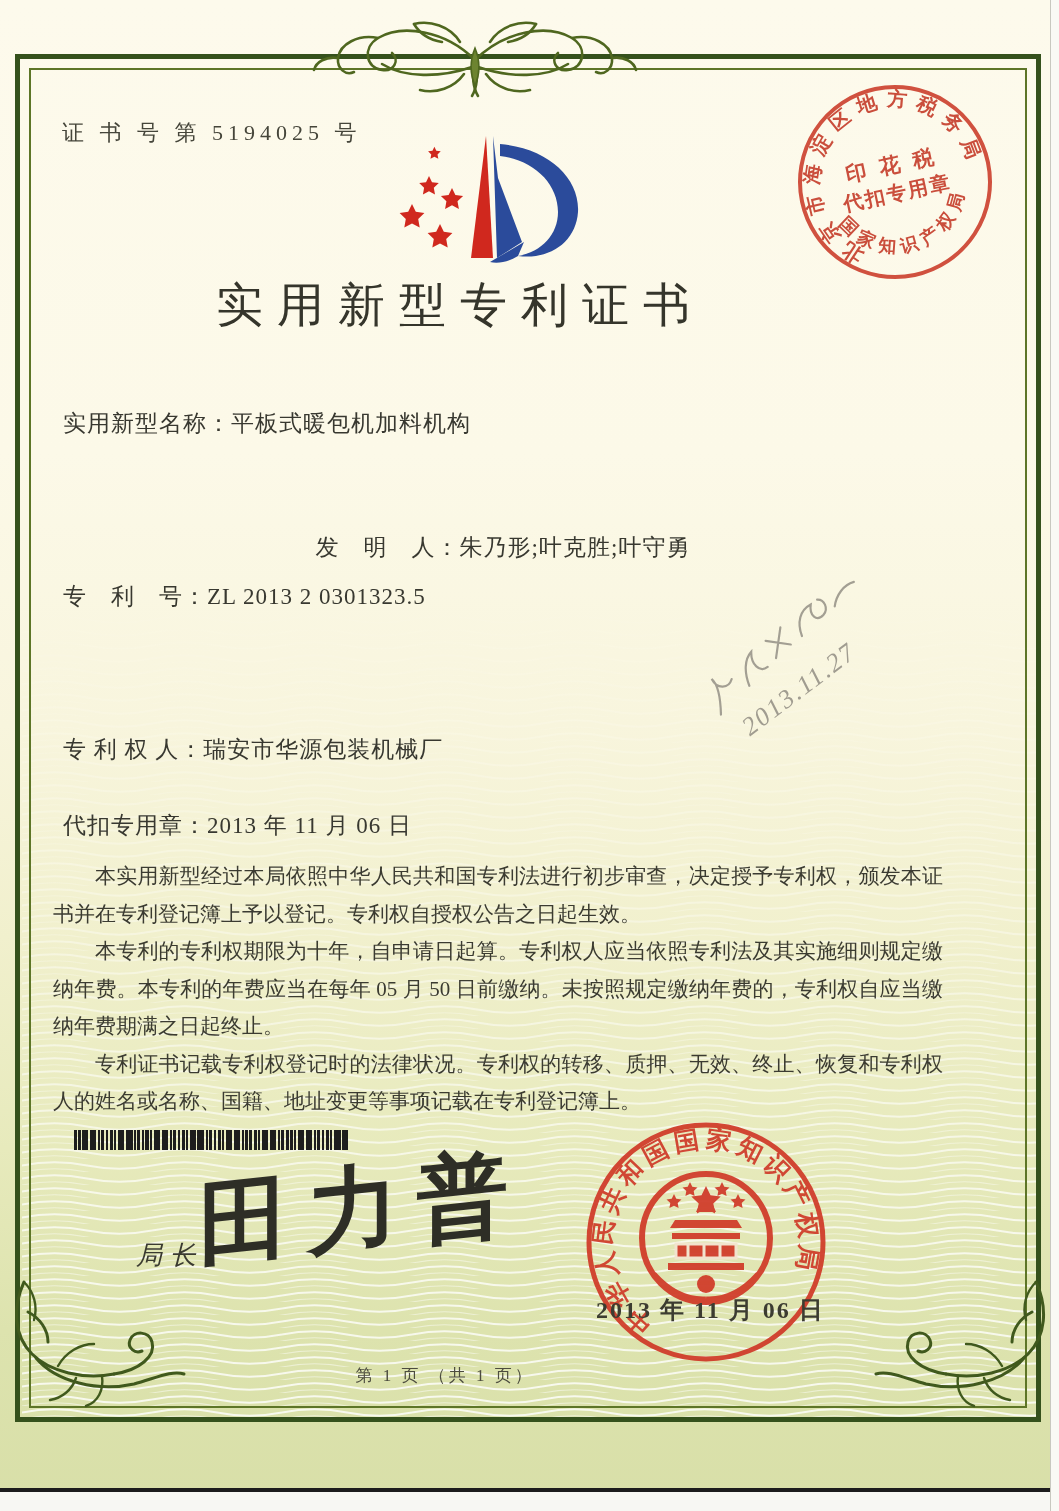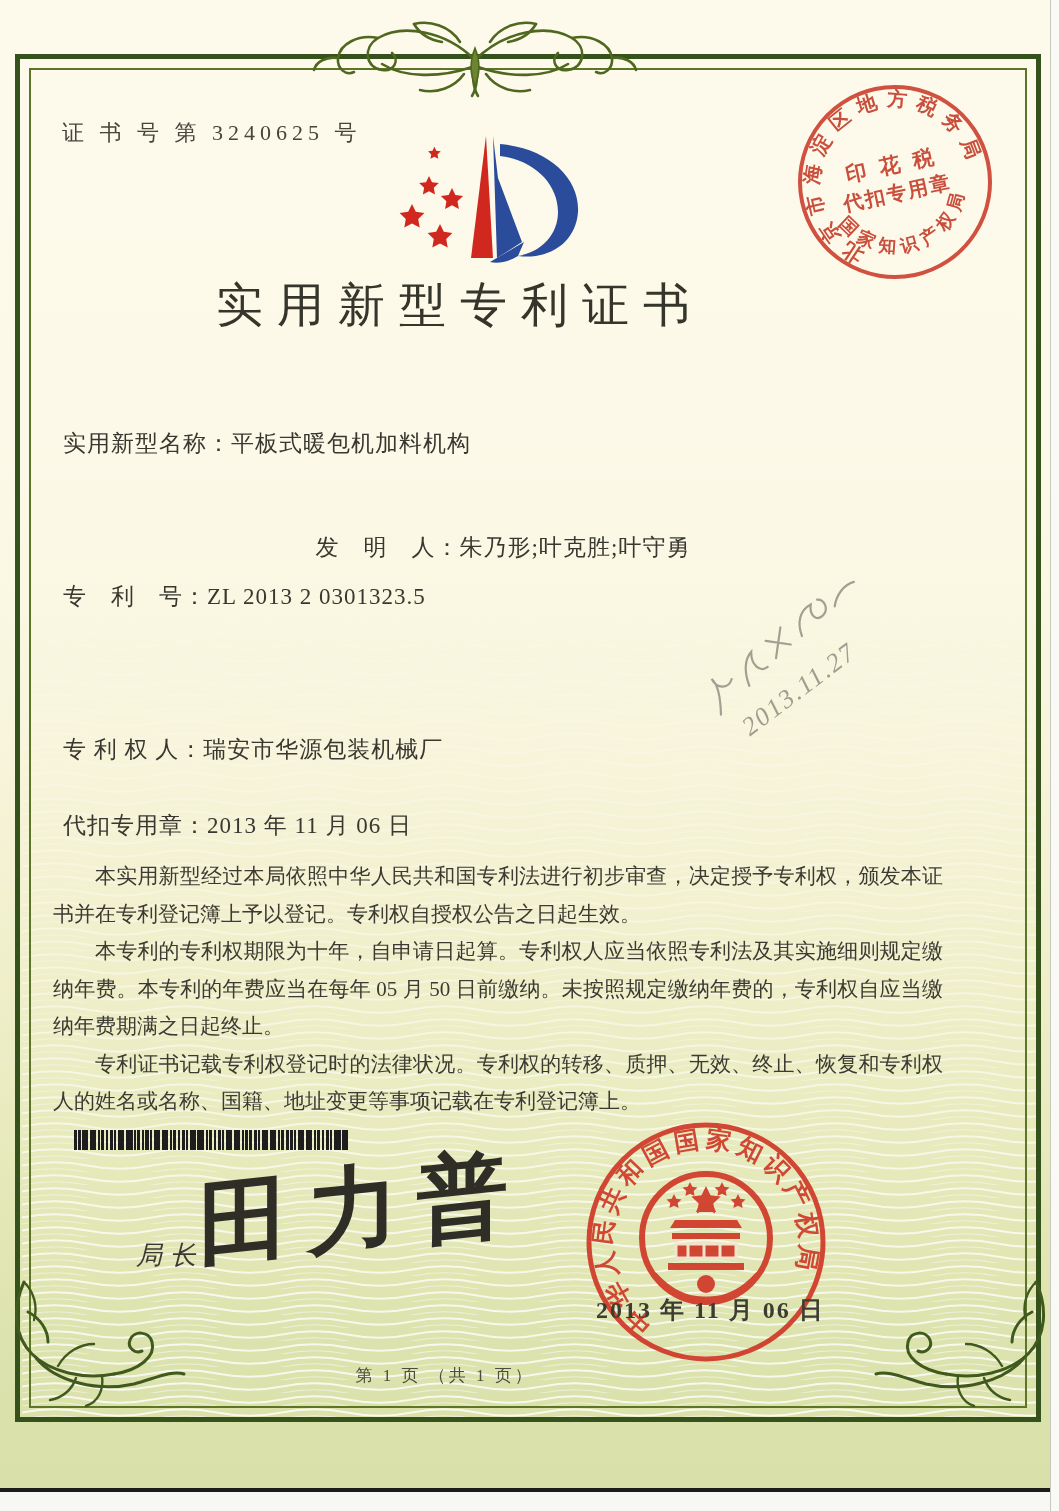--- a/index.html
+++ b/index.html
@@ -98,21 +98,21 @@
       <path d="M108,96 C134,92 150,78 146,64 C143,53 128,52 124,62 C121,70 129,76 136,73"></path>
       <path d="M30,80 C50,104 92,114 128,106 C150,100 166,92 178,96"></path>
       <path d="M22,34 C34,40 42,52 42,64"></path>
       <path d="M52,88 C60,74 74,66 88,66" stroke-width="2.4"></path>
       <path d="M18,4 C28,14 32,28 28,42" stroke-width="2.4"></path>
       <path d="M70,100 C66,112 56,120 44,122" stroke-width="2.4"></path>
       <path d="M96,98 C98,112 92,124 80,128" stroke-width="2.4"></path>
     </g>
   </svg>
 
-  <div class="abs cert-no">证 书 号 第 3240625 号</div>
+  <div class="abs cert-no">证 书 号 第 5194025 号</div>
 
   <svg class="abs" style="left:776px;top:80px;" width="238" height="212" viewBox="0 0 238 212">
     <g transform="rotate(-12,119,102)" opacity="0.92">
       <circle cx="119" cy="102" r="95" fill="none" stroke="#cd4331" stroke-width="4"></circle>
       <defs>
         <path id="taxTop" d="M119,102 m-76,0 a76,76 0 1,1 152,0 a76,76 0 1,1 -152,0"></path>
         <path id="taxBot" d="M49,102 a70,70 0 0,0 140,0"></path>
       </defs>
       <g transform="rotate(-55,119,102)">
         <text font-size="20" font-weight="700" fill="#c6402e" letter-spacing="8.5" font-family="Liberation Serif,DejaVu Serif,serif">
@@ -138,21 +138,21 @@
     </g>
     <g fill="#2b4b9b">
       <polygon points="141,6 145,128 170,112 146,48"></polygon>
       <path d="M148,14 C196,18 228,48 226,82 C224,112 198,130 166,126 C190,122 206,104 206,82 C206,54 182,30 148,26 Z"></path>
       <path d="M166,126 C156,132 146,134 138,132 L172,112 Z"></path>
     </g>
   </svg>
 
   <div class="abs title">实用新型专利证书</div>
 
-  <div class="abs field" style="top:428px;"><span class="lbl">实用新型名称：</span><span>平板式暖包机加料机构</span></div>
+  <div class="abs field" style="top:408px;"><span class="lbl">实用新型名称：</span><span>平板式暖包机加料机构</span></div>
   <div class="abs field" style="top:532px;text-align:center;"><span class="lbl">发　明　人：</span><span>朱乃形;叶克胜;叶守勇</span></div>
   <div class="abs field" style="top:581px;"><span class="lbl">专　利　号：</span><span>ZL 2013 2 0301323.5</span></div>
   <div class="abs field" style="top:734px;"><span class="lbl">专 利 权 人：</span><span>瑞安市华源包装机械厂</span></div>
   <div class="abs field" style="top:810px;"><span class="lbl">代扣专用章：</span><span>2013 年 11 月 06 日</span></div>
 
   <div class="abs paras">
     <p>本实用新型经过本局依照中华人民共和国专利法进行初步审查，决定授予专利权，颁发本证书并在专利登记簿上予以登记。专利权自授权公告之日起生效。</p>
     <p>本专利的专利权期限为十年，自申请日起算。专利权人应当依照专利法及其实施细则规定缴纳年费。本专利的年费应当在每年 05 月 50 日前缴纳。未按照规定缴纳年费的，专利权自应当缴纳年费期满之日起终止。</p>
     <p>专利证书记载专利权登记时的法律状况。专利权的转移、质押、无效、终止、恢复和专利权人的姓名或名称、国籍、地址变更等事项记载在专利登记簿上。</p>
   </div>

